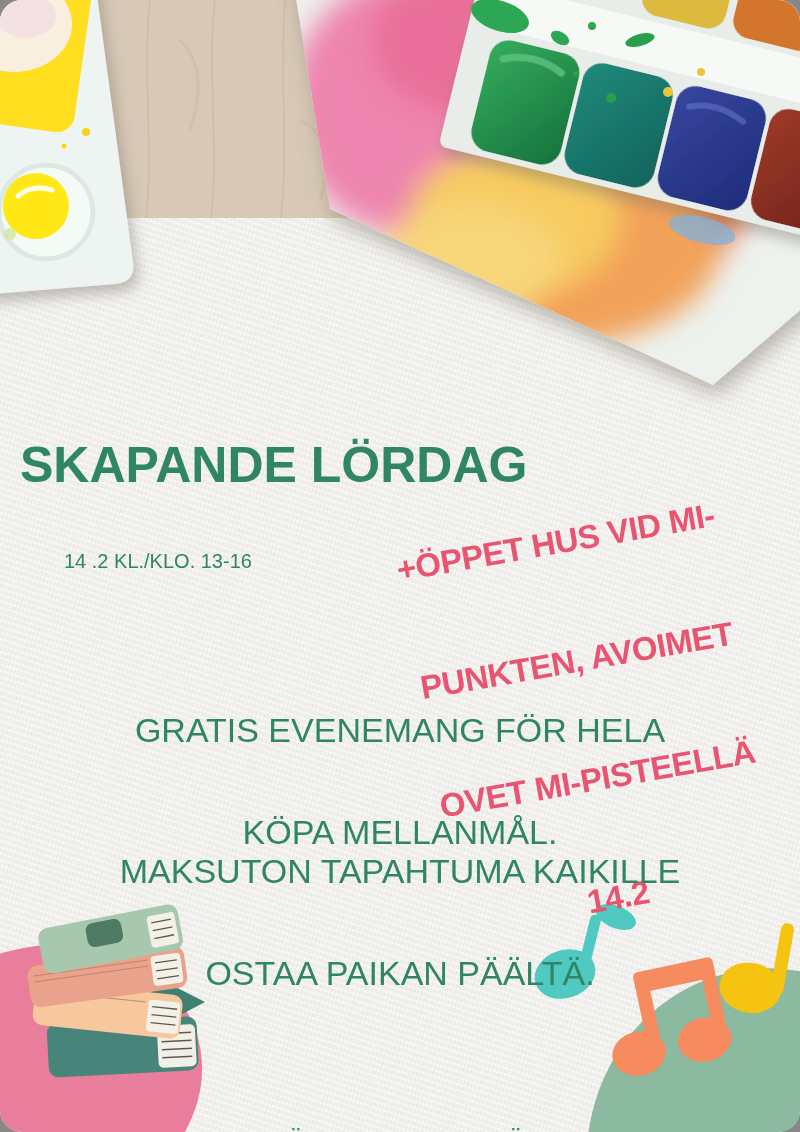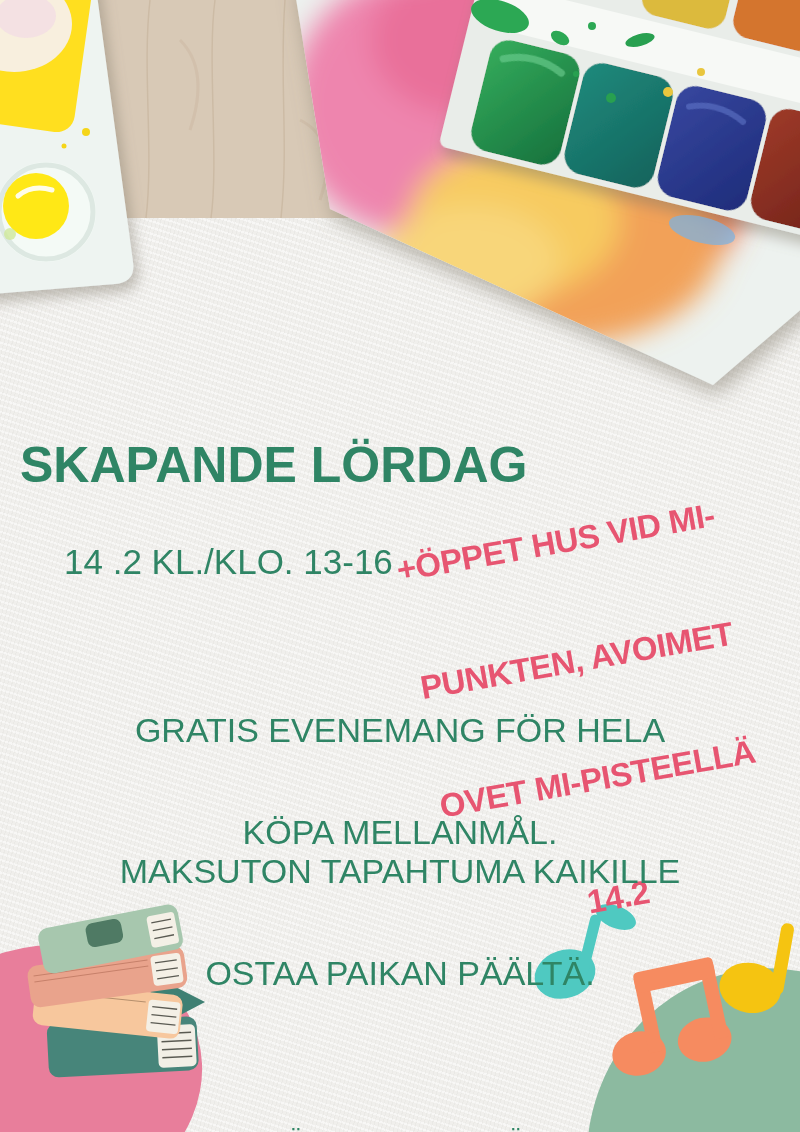--- a/index.html
+++ b/index.html
@@ -3,30 +3,31 @@
 <meta charset="utf-8">
 <style>
   html,body{margin:0;padding:0;background:#888;}
   .poster{
     position:relative;width:800px;height:1132px;overflow:hidden;
     background:
       repeating-linear-gradient(105deg, rgba(120,120,110,0.05) 0 1px, transparent 1px 4px),
       repeating-linear-gradient(18deg, rgba(255,255,255,0.5) 0 2px, transparent 2px 6px),
       #f0efec;
     font-family:"Liberation Sans", sans-serif;
+    border-radius:22px;
   }
   .abs{position:absolute;}
   .title{
     left:20px;top:320px;width:760px;
     color:var(--green);font-weight:700;font-size:50px;line-height:58px;
     letter-spacing:0px;white-space:pre;
   }
   .schedule{
     left:64px;top:464px;color:var(--green);
-    font-size:35px;line-height:39px;font-weight:400;white-space:pre;
+    font-size:20px;line-height:39px;font-weight:400;white-space:pre;
   }
   .open-house{
     left:372px;top:440px;width:430px;
     transform:rotate(-10deg);transform-origin:50% 50%;
     color:var(--pink);font-weight:700;font-size:33px;line-height:40px;
     text-align:center;letter-spacing:-0.5px;white-space:pre;
   }
   .paragraph{
     left:0;width:800px;text-align:center;color:var(--green);
     font-size:34px;line-height:34px;font-weight:400;white-space:pre;

